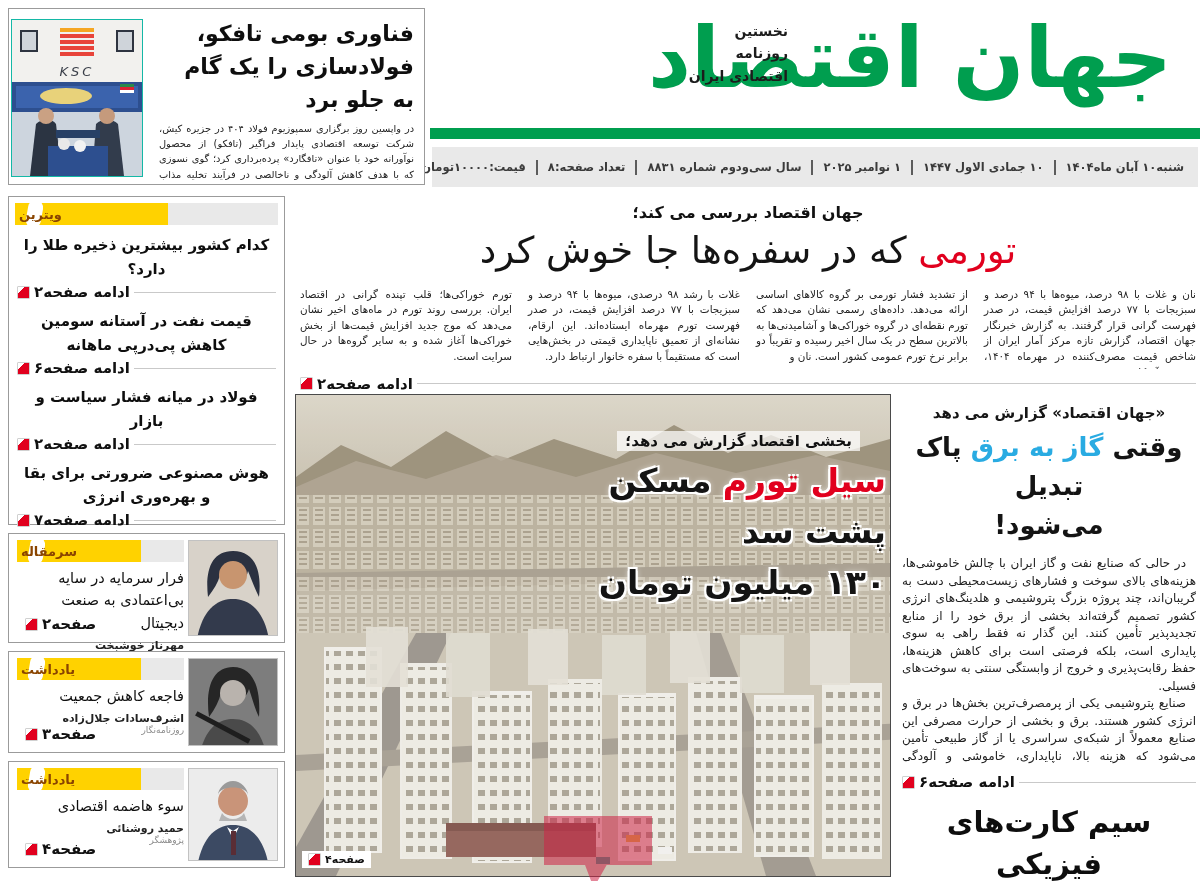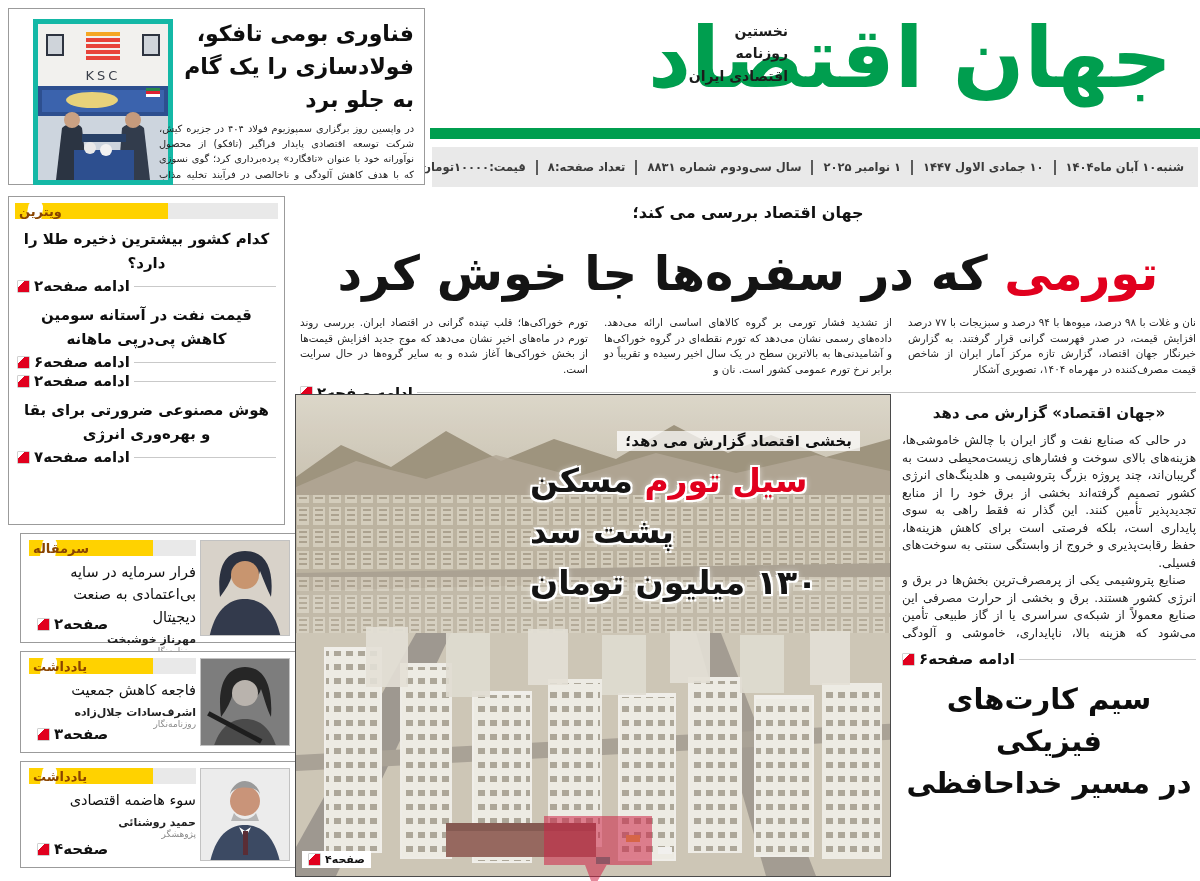--- a/index.html
+++ b/index.html
@@ -15,74 +15,74 @@
   .tagline{position:absolute;left:248px;top:20px;width:110px;font-size:14px;font-weight:bold;
            color:#1c1c1c;text-align:right;line-height:1.6;}
   .datebar{left:432px;top:147px;width:766px;height:40px;background:#e9e9e9;display:flex;
            align-items:center;direction:rtl;padding:0 14px;box-sizing:border-box;
            font-size:11.5px;color:#3a3a3a;font-weight:bold;}
   .datebar .sep{width:2px;height:15px;background:#5c5c5c;margin:0 10px;flex:0 0 auto;}
   .datebar .ditem{white-space:nowrap;}
 
   
   .nbox{border:1px solid #9b9b9b;background:#fff;box-sizing:border-box;}
-  .tab{display:flex;height:16px;margin:6px 6px 0 6px;}
+  .tab{display:flex;height:22px;margin:6px 6px 0 6px;}
   .tab-gray{background:#e9e9e9;}
   .tab-yellow{flex:1;background:#ffd200;position:relative;display:flex;align-items:center;
               justify-content:flex-end;padding:0 8px 0 4px;}
   .notch{position:absolute;left:12px;top:-3px;width:15px;height:28px;background:#fff;
          border-radius:8px;transform:rotate(10deg);}
   .tab-label{color:#8a4500;font-weight:bold;font-size:13px;position:relative;z-index:2;}
 
   
   .cont{display:flex;align-items:center;gap:4px;direction:ltr;}
   .pgicon{width:11px;height:11px;flex:0 0 auto;
           background:linear-gradient(135deg,#ffffff 28%,#e1001e 28%);border:1px solid #d0d0d0;border-radius:1px;}
   .cont-label{font-size:15px;font-weight:bold;color:#111;white-space:nowrap;direction:rtl;}
   .cont-line{flex:1;border-top:1px solid #c9c9c9;height:0;}
 
   
   .top-story{left:8px;top:8px;width:417px;height:177px;}
-  .ts-photo{position:absolute;left:24px;top:10px;width:130px;height:156px;border:5px solid #14b8a6;}
+  .ts-photo{position:absolute;left:2px;top:10px;width:130px;height:156px;border:1px solid #14b8a6;font-style:italic;}
   .ts-content{position:absolute;left:150px;right:10px;top:8px;bottom:4px;overflow:hidden;}
   .ts-title{font-size:22px;font-weight:bold;color:#0e0e0e;text-align:right;line-height:1.5;}
   .ts-body{margin-top:5px;font-size:9.8px;line-height:1.55;text-align:justify;color:#222;}
 
   
   .vitrine{left:8px;top:196px;width:277px;height:329px;}
   .v-item-title{margin:8px 8px 2px;font-size:15px;font-weight:bold;text-align:center;
                 line-height:1.6;color:#0e0e0e;}
   .v-cont{margin:1px 8px 0;}
 
-  .op-box{left:20px;width:277px;}
+  .op-box{left:8px;width:277px;}
   .op-photo{position:absolute;right:6px;top:6px;width:88px;bottom:6px;border:1px solid #c2c2c2;overflow:hidden;}
   .op-main{position:absolute;left:8px;right:100px;top:6px;bottom:4px;}
   .op-title{margin-top:5px;font-size:14.5px;font-weight:normal;text-align:right;line-height:1.55;color:#0e0e0e;}
   .op-author{margin-top:5px;font-size:11px;font-weight:bold;text-align:right;color:#222;}
   .op-role{font-size:9px;color:#8a8a8a;text-align:right;}
   .op-page{position:absolute;left:8px;bottom:5px;display:flex;align-items:center;gap:4px;direction:ltr;}
   .op-box .tab{margin:0;}
 
   
   .lead{left:300px;top:203px;width:896px;}
   .lead-kicker{text-align:center;font-size:16px;font-weight:bold;color:#111;}
-  .lead-headline{text-align:center;font-size:48px;font-weight:bold;color:#141414;
-                 line-height:1.15;margin-top:24px;}
+  .lead-headline{text-align:center;font-size:37px;font-weight:normal;color:#141414;
+                 line-height:1.15;margin-top:8px;}
   .accent-red{color:#e1001e;}
   .accent-blue{color:#29abe2;}
   .lead-cols{display:flex;direction:rtl;gap:16px;margin-top:14px;max-height:82px;overflow:hidden;}
   .lead-col{flex:1;font-size:10.4px;line-height:1.5;text-align:justify;color:#232323;}
   .lead-cont{margin-top:6px;}
 
   
   .bigphoto{left:295px;top:394px;width:594px;height:481px;border:1px solid #4a4a4a;}
   .bigphoto svg{display:block;width:100%;height:100%;}
   .ph-kicker{position:absolute;top:36px;right:30px;font-size:15px;font-weight:bold;color:#111;
              background:rgba(255,255,255,.72);padding:1px 8px;}
-  .ph-headline{position:absolute;top:60px;right:4px;width:356px;text-align:left;
+  .ph-headline{position:absolute;top:60px;right:4px;width:356px;text-align:right;
                font-size:33px;font-weight:bold;color:#141414;line-height:1.55;
                text-shadow:-2px -2px 0 #fff,2px -2px 0 #fff,-2px 2px 0 #fff,2px 2px 0 #fff,0 0 7px #fff;}
   .ph-chip{position:absolute;left:6px;bottom:8px;background:#fff;padding:2px 6px;
            display:flex;align-items:center;gap:4px;direction:ltr;}
   .ph-chip .cont-label{font-size:11px;}
   .red-bubble{position:absolute;left:248px;bottom:-12px;width:108px;height:72px;
               background:rgba(205,35,70,.55);
               clip-path:polygon(0 0,100% 0,100% 68%,58% 68%,46% 100%,38% 68%,0 68%);}
 
   
@@ -182,20 +182,21 @@
       <span class="pgicon"></span>
       <span class="cont-label">ادامه صفحه۲</span>
       <span class="cont-line"></span>
     </div>
     <div class="v-item-title">قیمت نفت در آستانه سومین کاهش پی‌درپی ماهانه</div>
     <div class="cont v-cont">
       <span class="pgicon"></span>
       <span class="cont-label">ادامه صفحه۶</span>
       <span class="cont-line"></span>
     </div>
+    <div class="v-item-title">فولاد در میانه فشار سیاست و بازار</div>
     <div class="cont v-cont">
       <span class="pgicon"></span>
       <span class="cont-label">ادامه صفحه۲</span>
       <span class="cont-line"></span>
     </div>
     <div class="v-item-title">هوش مصنوعی ضرورتی برای بقا و بهره‌وری انرژی</div>
     <div class="cont v-cont">
       <span class="pgicon"></span>
       <span class="cont-label">ادامه صفحه۷</span>
       <span class="cont-line"></span>
@@ -288,20 +289,21 @@
   </div>
 
   <div class="abs lead">
     <div class="lead-kicker">جهان اقتصاد بررسی می کند؛</div>
     <div class="lead-headline">
       <span class="accent-red">تورمی</span><span> که در سفره‌ها جا خوش کرد</span>
     </div>
     <div class="lead-cols">
       <div class="lead-col">نان و غلات با ۹۸ درصد، میوه‌ها با ۹۴ درصد و سبزیجات با ۷۷ درصد افزایش قیمت، در صدر فهرست گرانی قرار گرفتند. به گزارش خبرنگار جهان اقتصاد، گزارش تازه مرکز آمار ایران از شاخص قیمت مصرف‌کننده در مهرماه ۱۴۰۴، تصویری آشکار</div>
       <div class="lead-col">از تشدید فشار تورمی بر گروه کالاهای اساسی ارائه می‌دهد. داده‌های رسمی نشان می‌دهد که تورم نقطه‌ای در گروه خوراکی‌ها و آشامیدنی‌ها به بالاترین سطح در یک سال اخیر رسیده و تقریباً دو برابر نرخ تورم عمومی کشور است. نان و</div>
+      <div class="lead-col">غلات با رشد ۹۸ درصدی، میوه‌ها با ۹۴ درصد و سبزیجات با ۷۷ درصد افزایش قیمت، در صدر فهرست تورم مهرماه ایستاده‌اند. این ارقام، نشانه‌ای از تعمیق ناپایداری قیمتی در بخش‌هایی است که مستقیماً با سفره خانوار ارتباط دارد.</div>
       <div class="lead-col">تورم خوراکی‌ها؛ قلب تپنده گرانی در اقتصاد ایران. بررسی روند تورم در ماه‌های اخیر نشان می‌دهد که موج جدید افزایش قیمت‌ها از بخش خوراکی‌ها آغاز شده و به سایر گروه‌ها در حال سرایت است.</div>
     </div>
     <div class="cont lead-cont">
       <span class="pgicon"></span>
       <span class="cont-label">ادامه صفحه۲</span>
       <span class="cont-line"></span>
     </div>
   </div>
 
   <div class="abs bigphoto">
@@ -374,20 +376,24 @@
     </div>
     <div class="red-bubble"></div>
     <div class="ph-chip">
       <span class="pgicon"></span>
       <span class="cont-label">صفحه۴</span>
     </div>
   </div>
 
   <div class="abs rightcol">
     <div class="rc-kicker">«جهان اقتصاد» گزارش می دهد</div>
+    <div class="rc-headline">
+      <div><span>وقتی </span><span class="accent-blue">گاز به برق</span><span> پاک تبدیل</span></div>
+      <div>می‌شود!</div>
+    </div>
     <div class="rc-body">
       <p>در حالی که صنایع نفت و گاز ایران با چالش خاموشی‌ها، هزینه‌های بالای سوخت و فشارهای زیست‌محیطی دست به گریبان‌اند، چند پروژه بزرگ پتروشیمی و هلدینگ‌های انرژی کشور تصمیم گرفته‌اند بخشی از برق خود را از منابع تجدیدپذیر تأمین کنند. این گذار نه فقط راهی به سوی پایداری است، بلکه فرصتی است برای کاهش هزینه‌ها، حفظ رقابت‌پذیری و خروج از وابستگی سنتی به سوخت‌های فسیلی.</p>
       <p>صنایع پتروشیمی یکی از پرمصرف‌ترین بخش‌ها در برق و انرژی کشور هستند. برق و بخشی از حرارت مصرفی این صنایع معمولاً از شبکه‌ی سراسری یا از گاز طبیعی تأمین می‌شود که هزینه بالا، ناپایداری، خاموشی و آلودگی زیست‌محیطی را به همراه دارد. در شرایطی که ایران با کمبود برق، فشار روی تأمین انرژی و تعهدات زیست‌محیطی دست و پنجه نرم می‌کند، ترجیح به خودتأمینی از طریق انرژی تجدیدپذیر در داخل مجموعه‌های صنعتی، به‌ویژه پتروشیمی‌ها، به یک گزینه راهبردی تبدیل شده است.</p>
     </div>
     <div class="cont rc-cont">
       <span class="pgicon"></span>
       <span class="cont-label">ادامه صفحه۶</span>
       <span class="cont-line"></span>
     </div>
     <div class="sim-headline">

